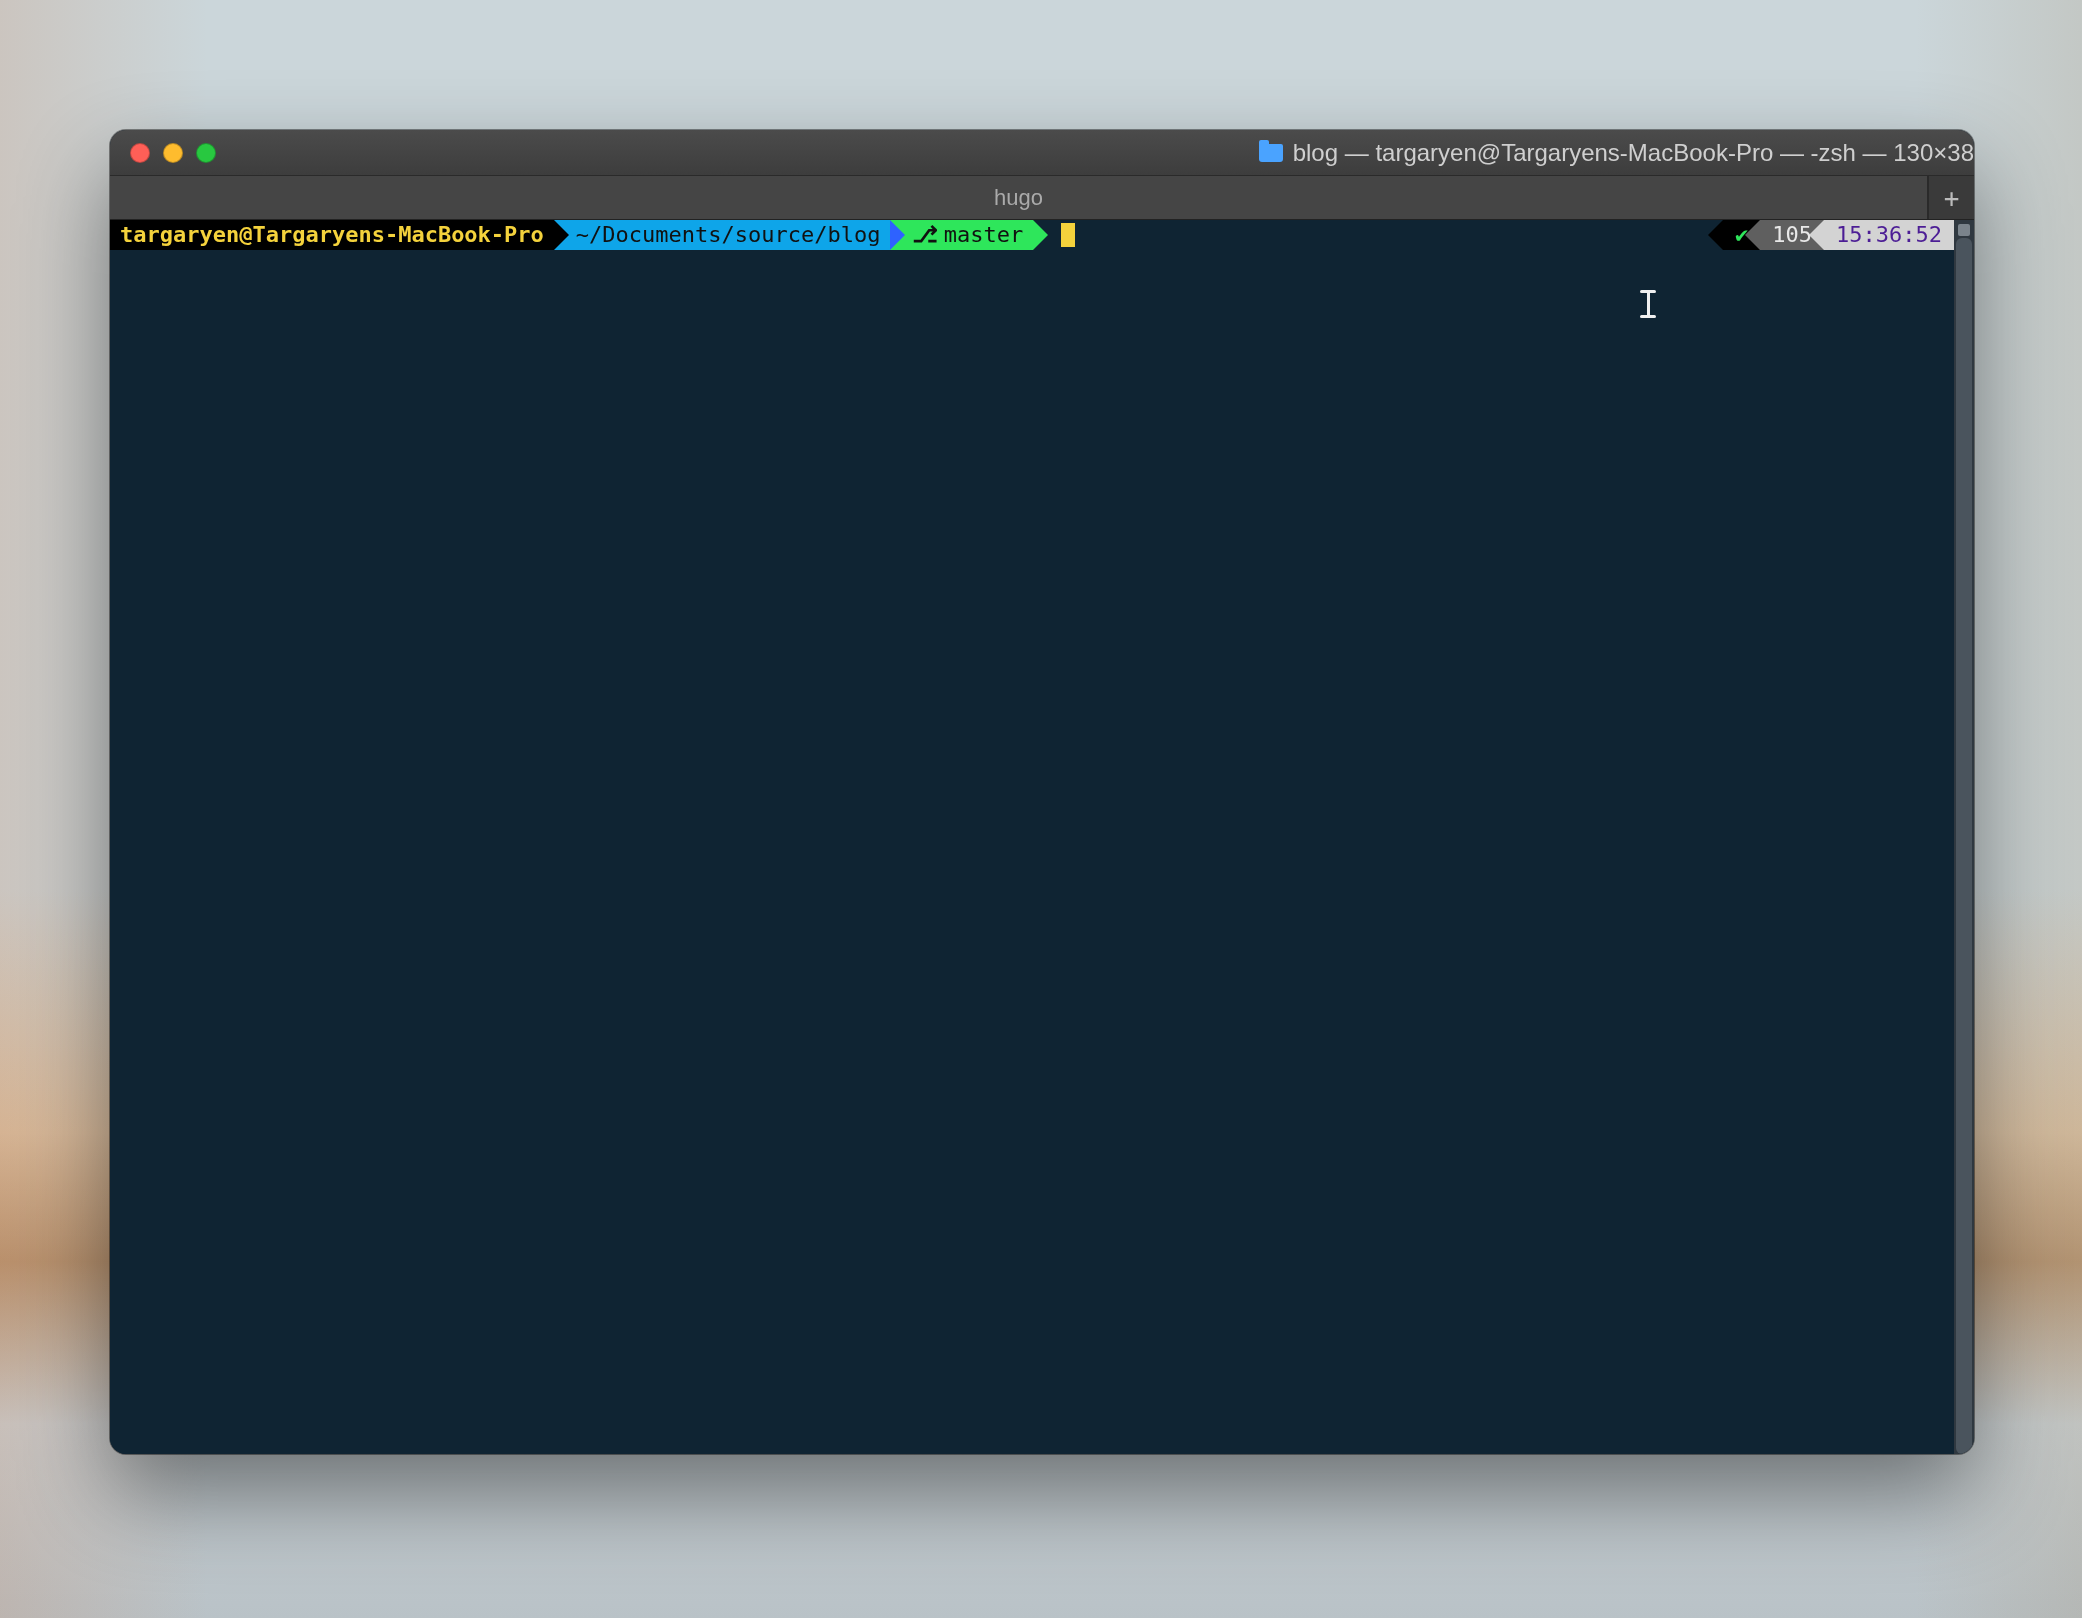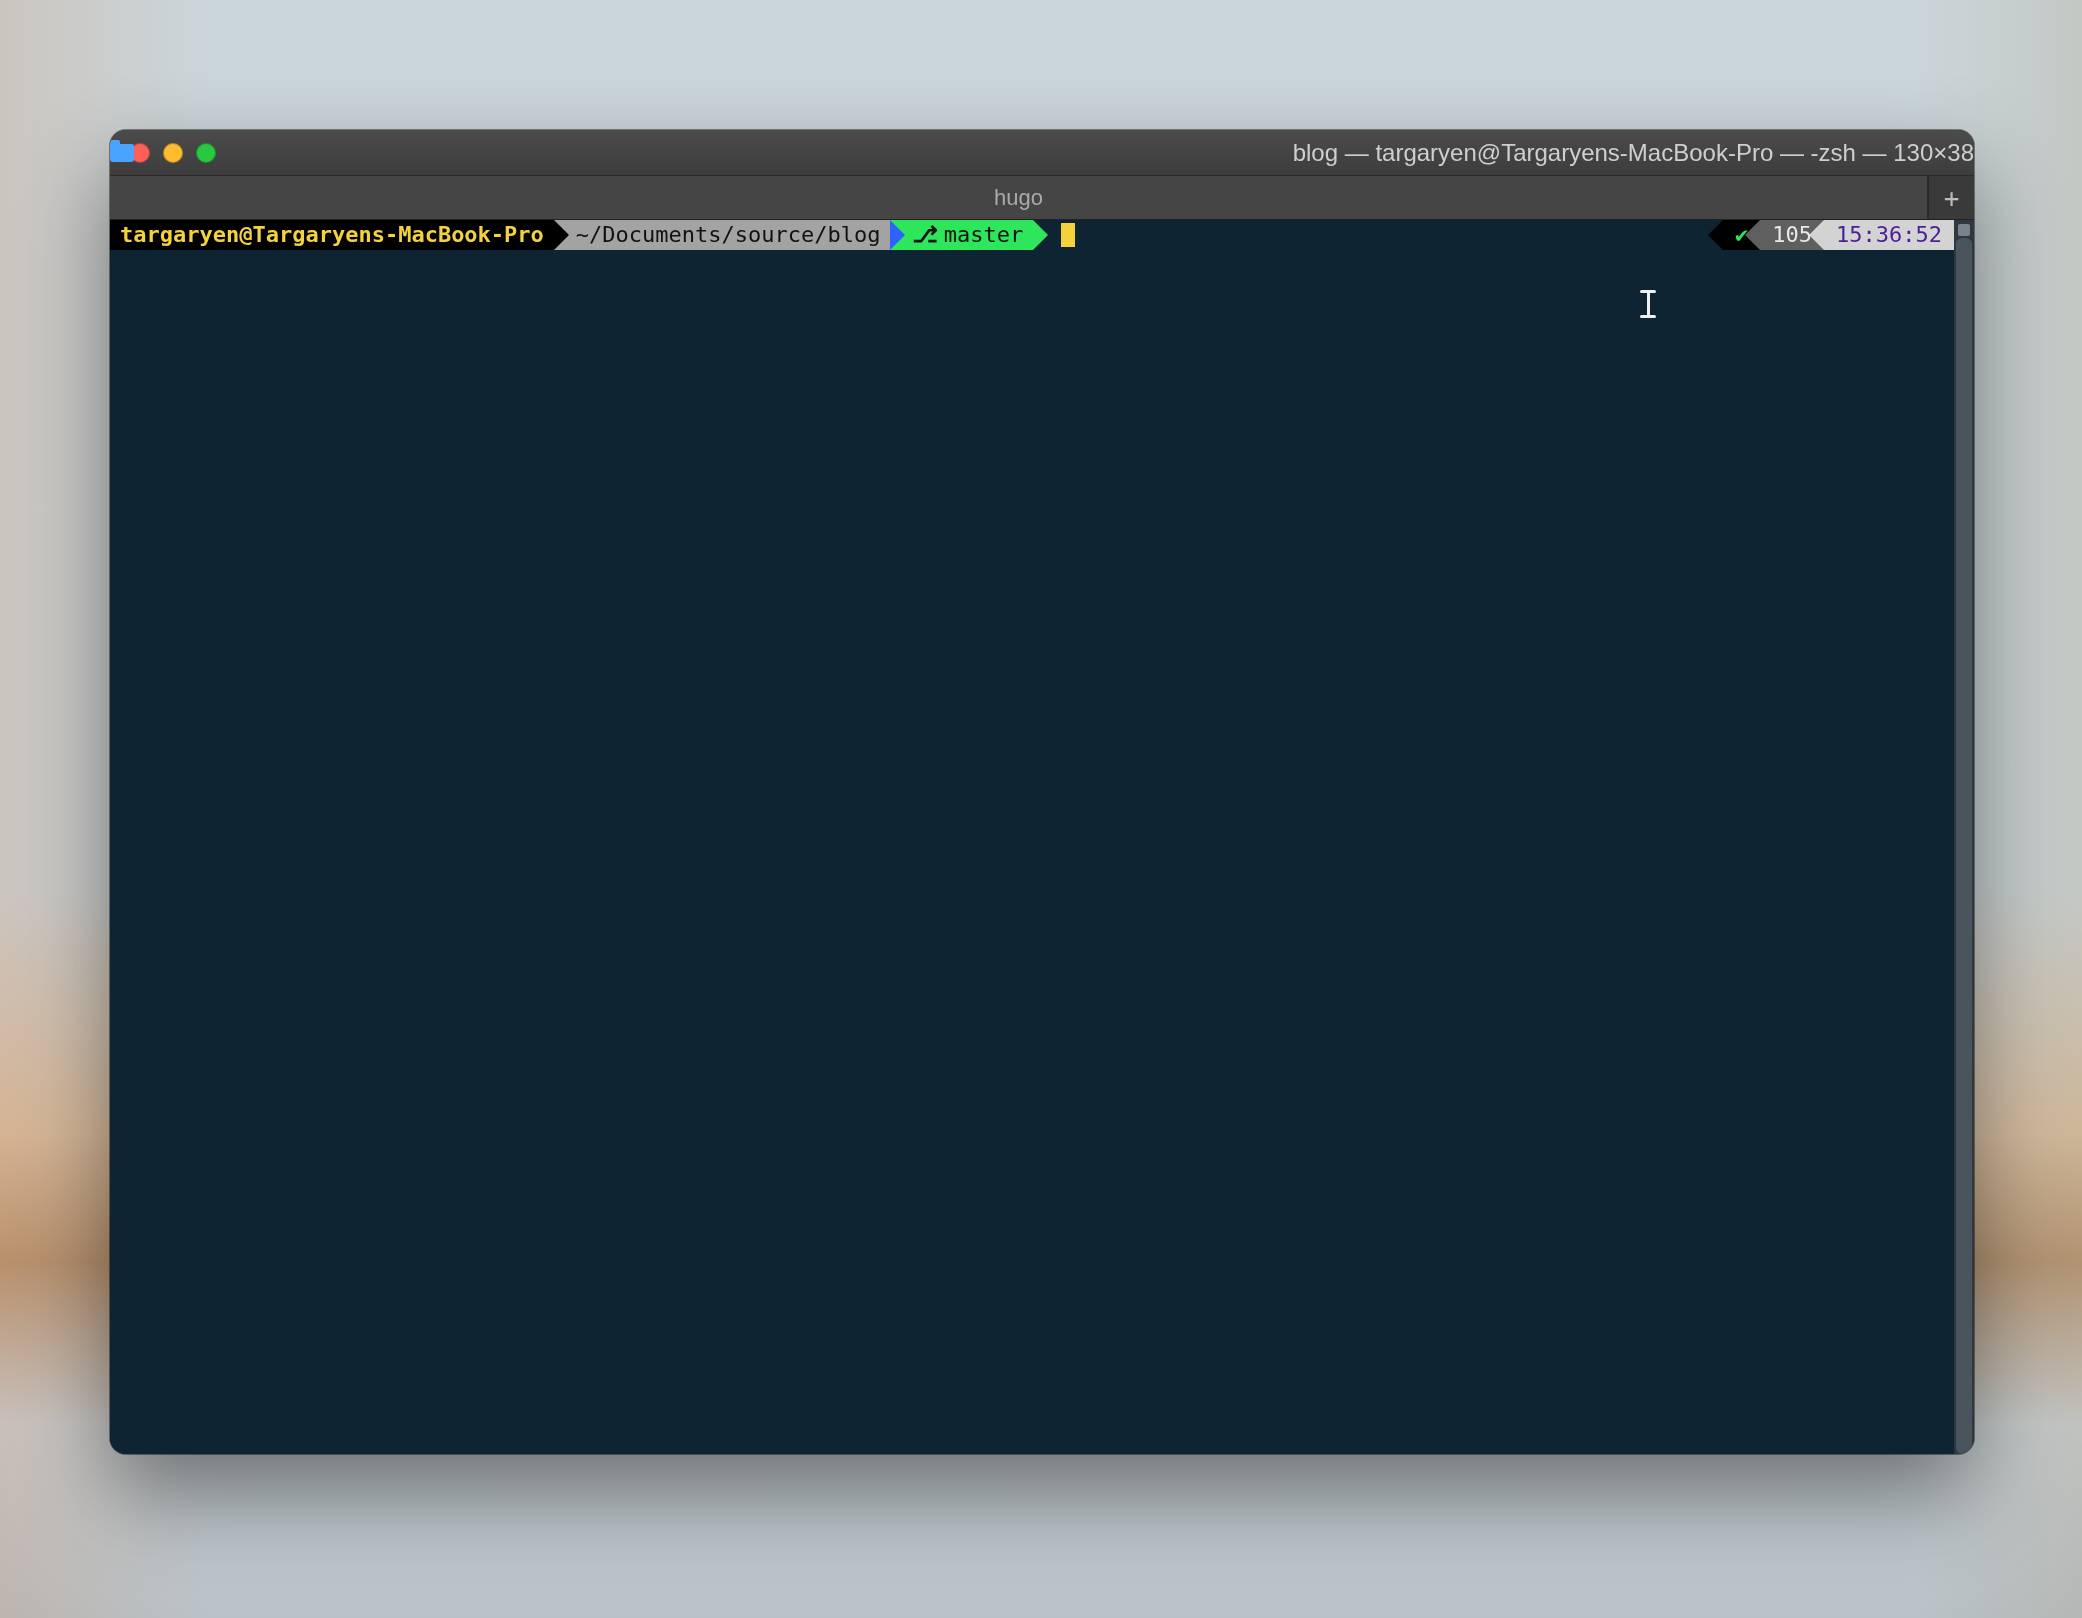--- a/index.html
+++ b/index.html
@@ -75,21 +75,21 @@
   .tl.red    { background: #ff5f57; }
   .tl.yellow { background: #febc2e; }
   .tl.green  { background: #28c840; }
 
   .title-center {
     position: absolute;
     left: 0; right: 0;
     text-align: center;
     pointer-events: none;
     display: flex;
-    justify-content: space-between;
+    justify-content: flex-end;
     align-items: center;
     gap: 10px;
   }
   .folder-icon {
     width: 24px; height: 18px;
     background: #4aa3ff;
     border-radius: 2px 2px 3px 3px;
     position: relative;
   }
   .folder-icon::before{
@@ -198,21 +198,21 @@
     border-bottom: 15px solid transparent;
     border-left: 15px solid currentColor; 
     z-index: 2;
   }
   .seg .txt { position: relative; z-index: 3; }
 
   .seg-host { background:#000000; }
   .seg-host::after { border-left-color:#000000; }
   .seg-host .txt { color:#f4d23c; font-weight:600; }
 
-  .seg-path { background:#a3a3a3; padding-left:22px;justify-content:center; }
+  .seg-path { background:#0ea5e9; padding-left:22px;justify-content:center; }
   .seg-path::after { border-left-color:#2e62ff; }
   .seg-path .txt { color:#111; }
 
   .seg-branch { background:#2ee65b; padding-left:22px; }
   .seg-branch::after { border-left-color:#2ee65b; }
   .seg-branch .txt { color:#111; }
   .branch-glyph { color:#111; margin-right:6px; font-weight:700; }
 
   .cursor-after {
     display:inline-block;

